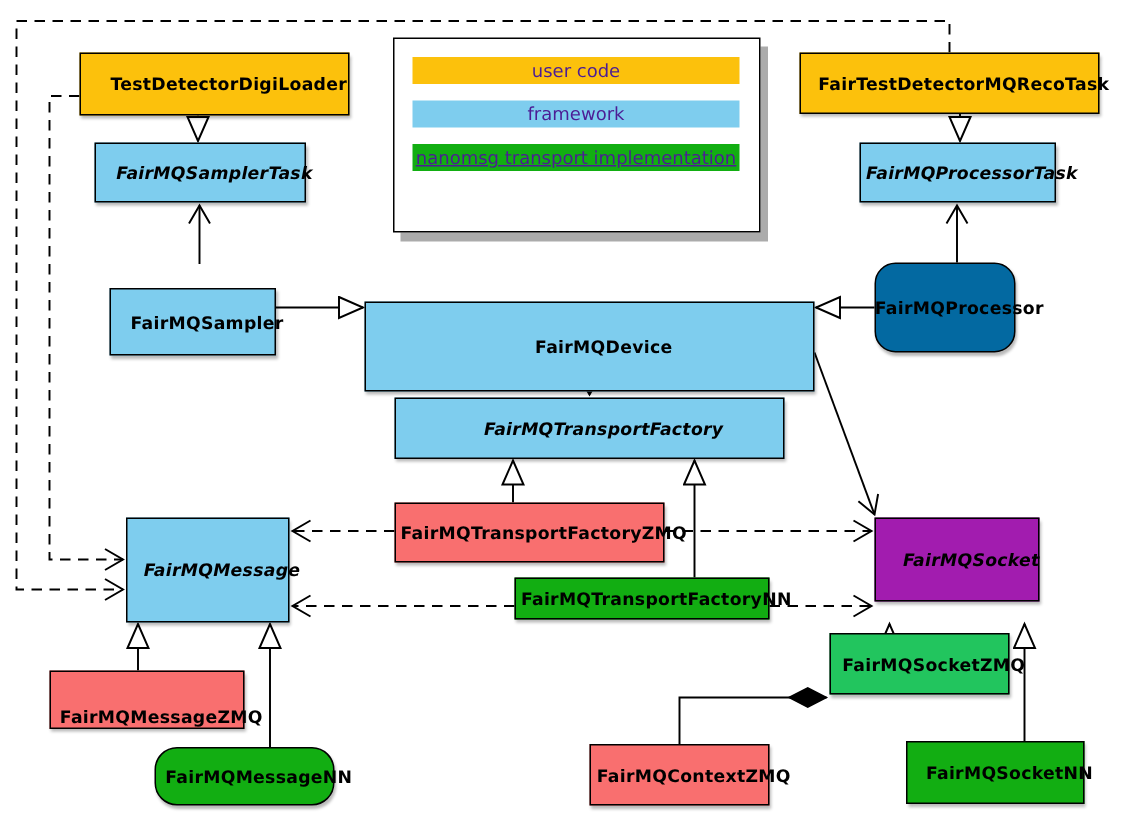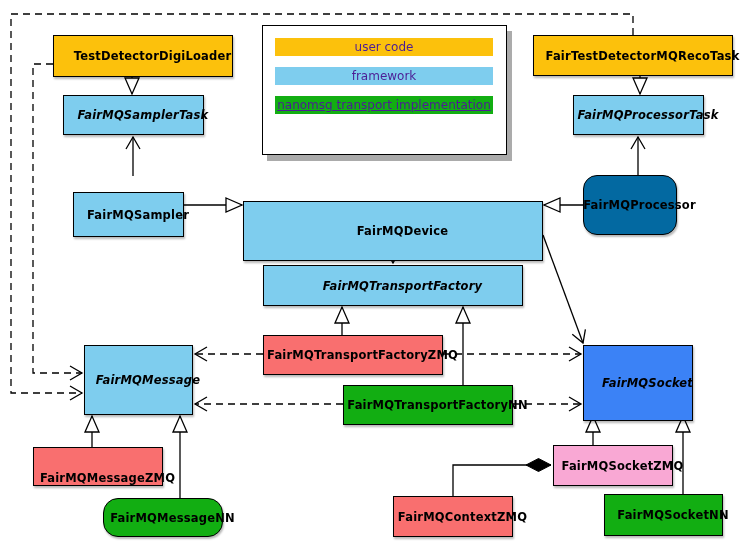--- a/index.html
+++ b/index.html
@@ -118,36 +118,36 @@
       </div>
       <div class="node" style="left: 583px; top: 175px; width: 94px; height: 60px; background: #0369a1; border-radius: 14px;">
         <span>FairMQProcessor</span>
       </div>
       <div class="node abstract" style="left: 263px; top: 265px; width: 260px; height: 41px; background: rgb(126, 205, 238);">
         <span>FairMQTransportFactory</span>
       </div>
       <div class="node" style="left: 263px; top: 335px; width: 180px; height: 40px; background: rgb(249, 111, 111);">
         <span>FairMQTransportFactoryZMQ</span>
       </div>
-      <div class="node" style="left: 343px; top: 385px; width: 170px; height: 40px; background: rgb(18, 174, 18); text-align: right;">
+      <div class="node" style="left: 343px; top: 385px; width: 170px; height: 28px; background: rgb(18, 174, 18); text-align: right;">
         <span>FairMQTransportFactoryNN</span>
       </div>
       <div class="node abstract" style="left: 84px; top: 345px; width: 109px; height: 70px; background: rgb(126, 205, 238);">
         <span>FairMQMessage</span>
       </div>
-      <div class="node abstract" style="left: 583px; top: 345px; width: 110px; height: 76px; background: #3b82f6;">
+      <div class="node abstract" style="left: 583px; top: 345px; width: 110px; height: 56px; background: #a21caf;">
         <span>FairMQSocket</span>
       </div>
       <div class="node" style="left: 33px; top: 447px; width: 130px; height: 39px; background: rgb(249, 111, 111); align-items: flex-end;">
         <span>FairMQMessageZMQ</span>
       </div>
       <div class="node" style="left: 103px; top: 498px; width: 120px; height: 39px; background: rgb(18, 174, 18); border-radius: 15px;">
         <span>FairMQMessageNN</span>
       </div>
-      <div class="node" style="left: 553px; top: 445px; width: 120px; height: 41px; background: #f9a8d4;">
+      <div class="node" style="left: 553px; top: 422px; width: 120px; height: 41px; background: #22c55e;">
         <span>FairMQSocketZMQ</span>
       </div>
       <div class="node" style="left: 393px; top: 496px; width: 120px; height: 41px; background: rgb(249, 111, 111);">
         <span>FairMQContextZMQ</span>
       </div>
       <div class="node" style="left: 604px; top: 494px; width: 119px; height: 42px; background: rgb(18, 174, 18);">
         <span>FairMQSocketNN</span>
       </div>
     </div>
 

